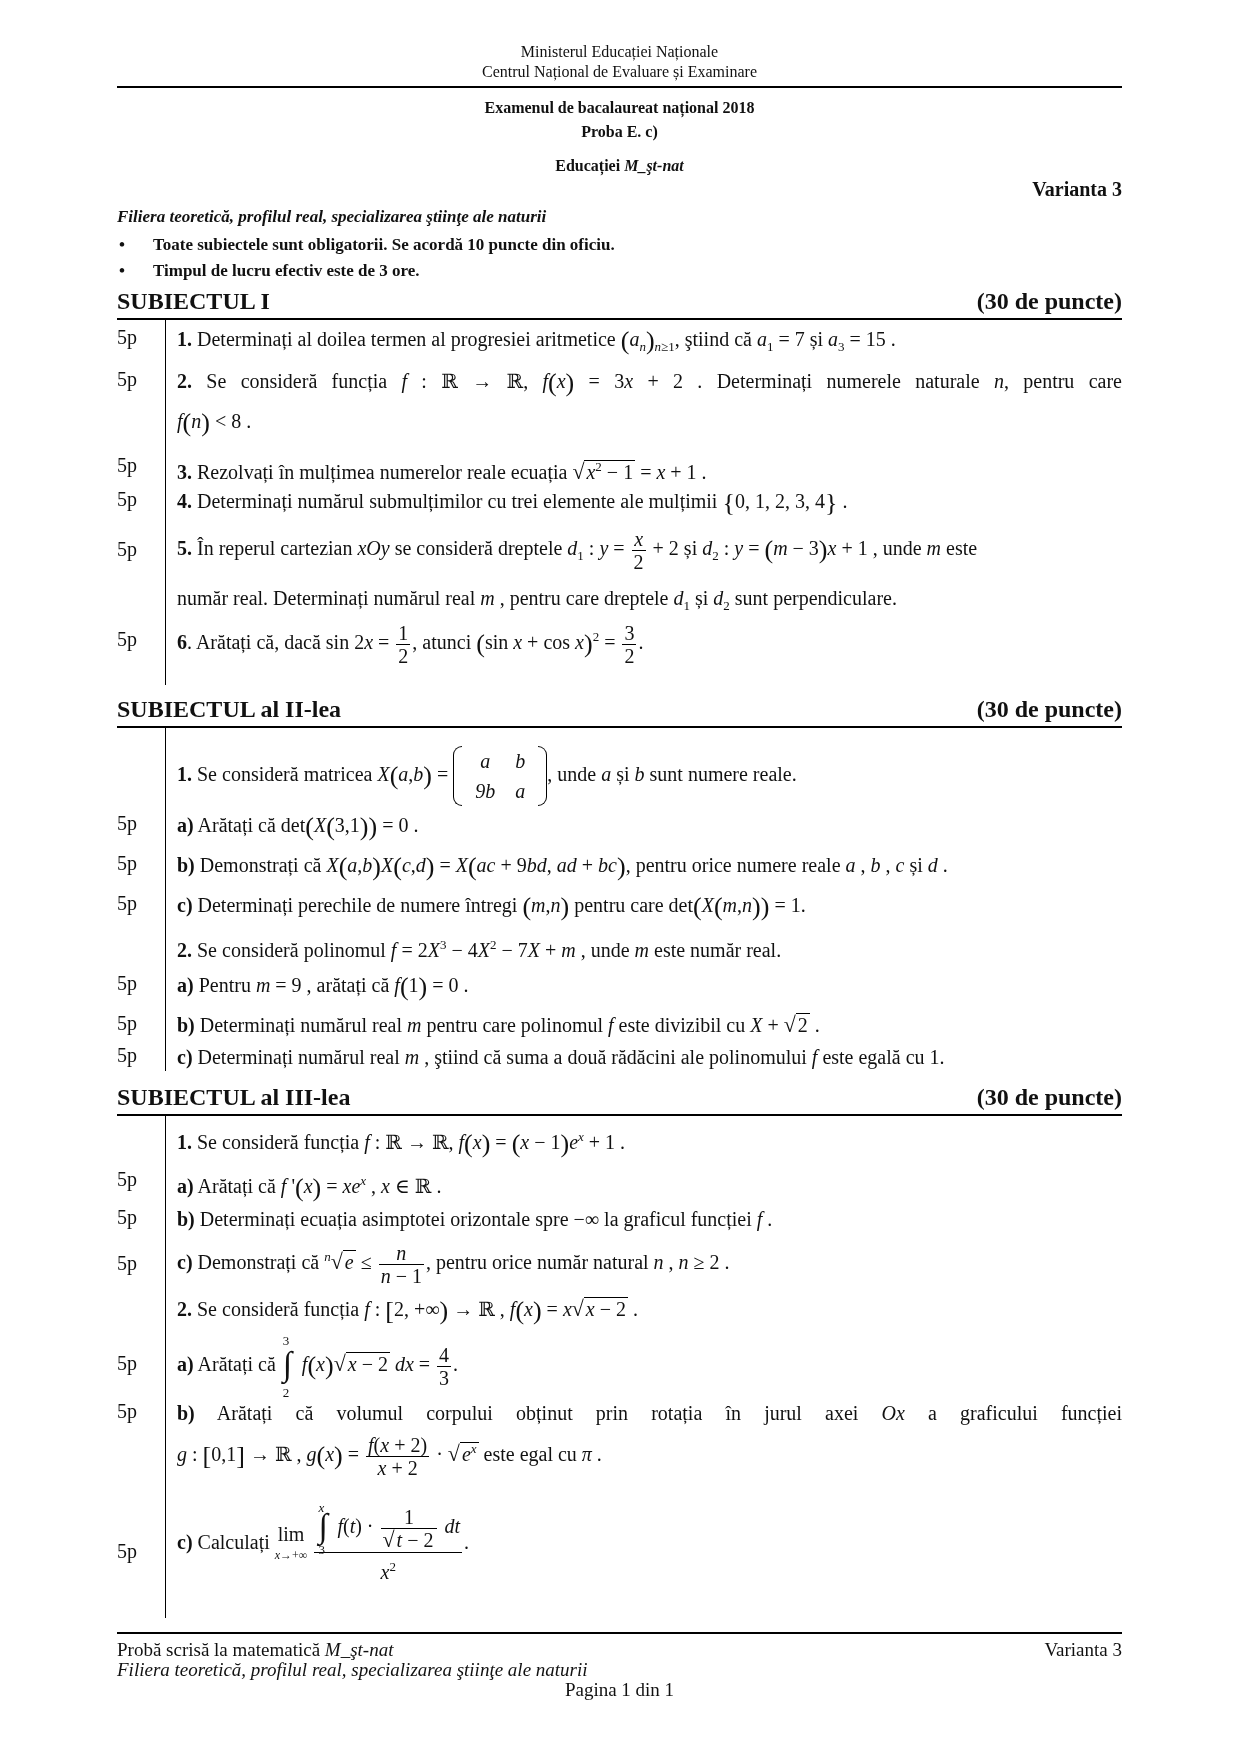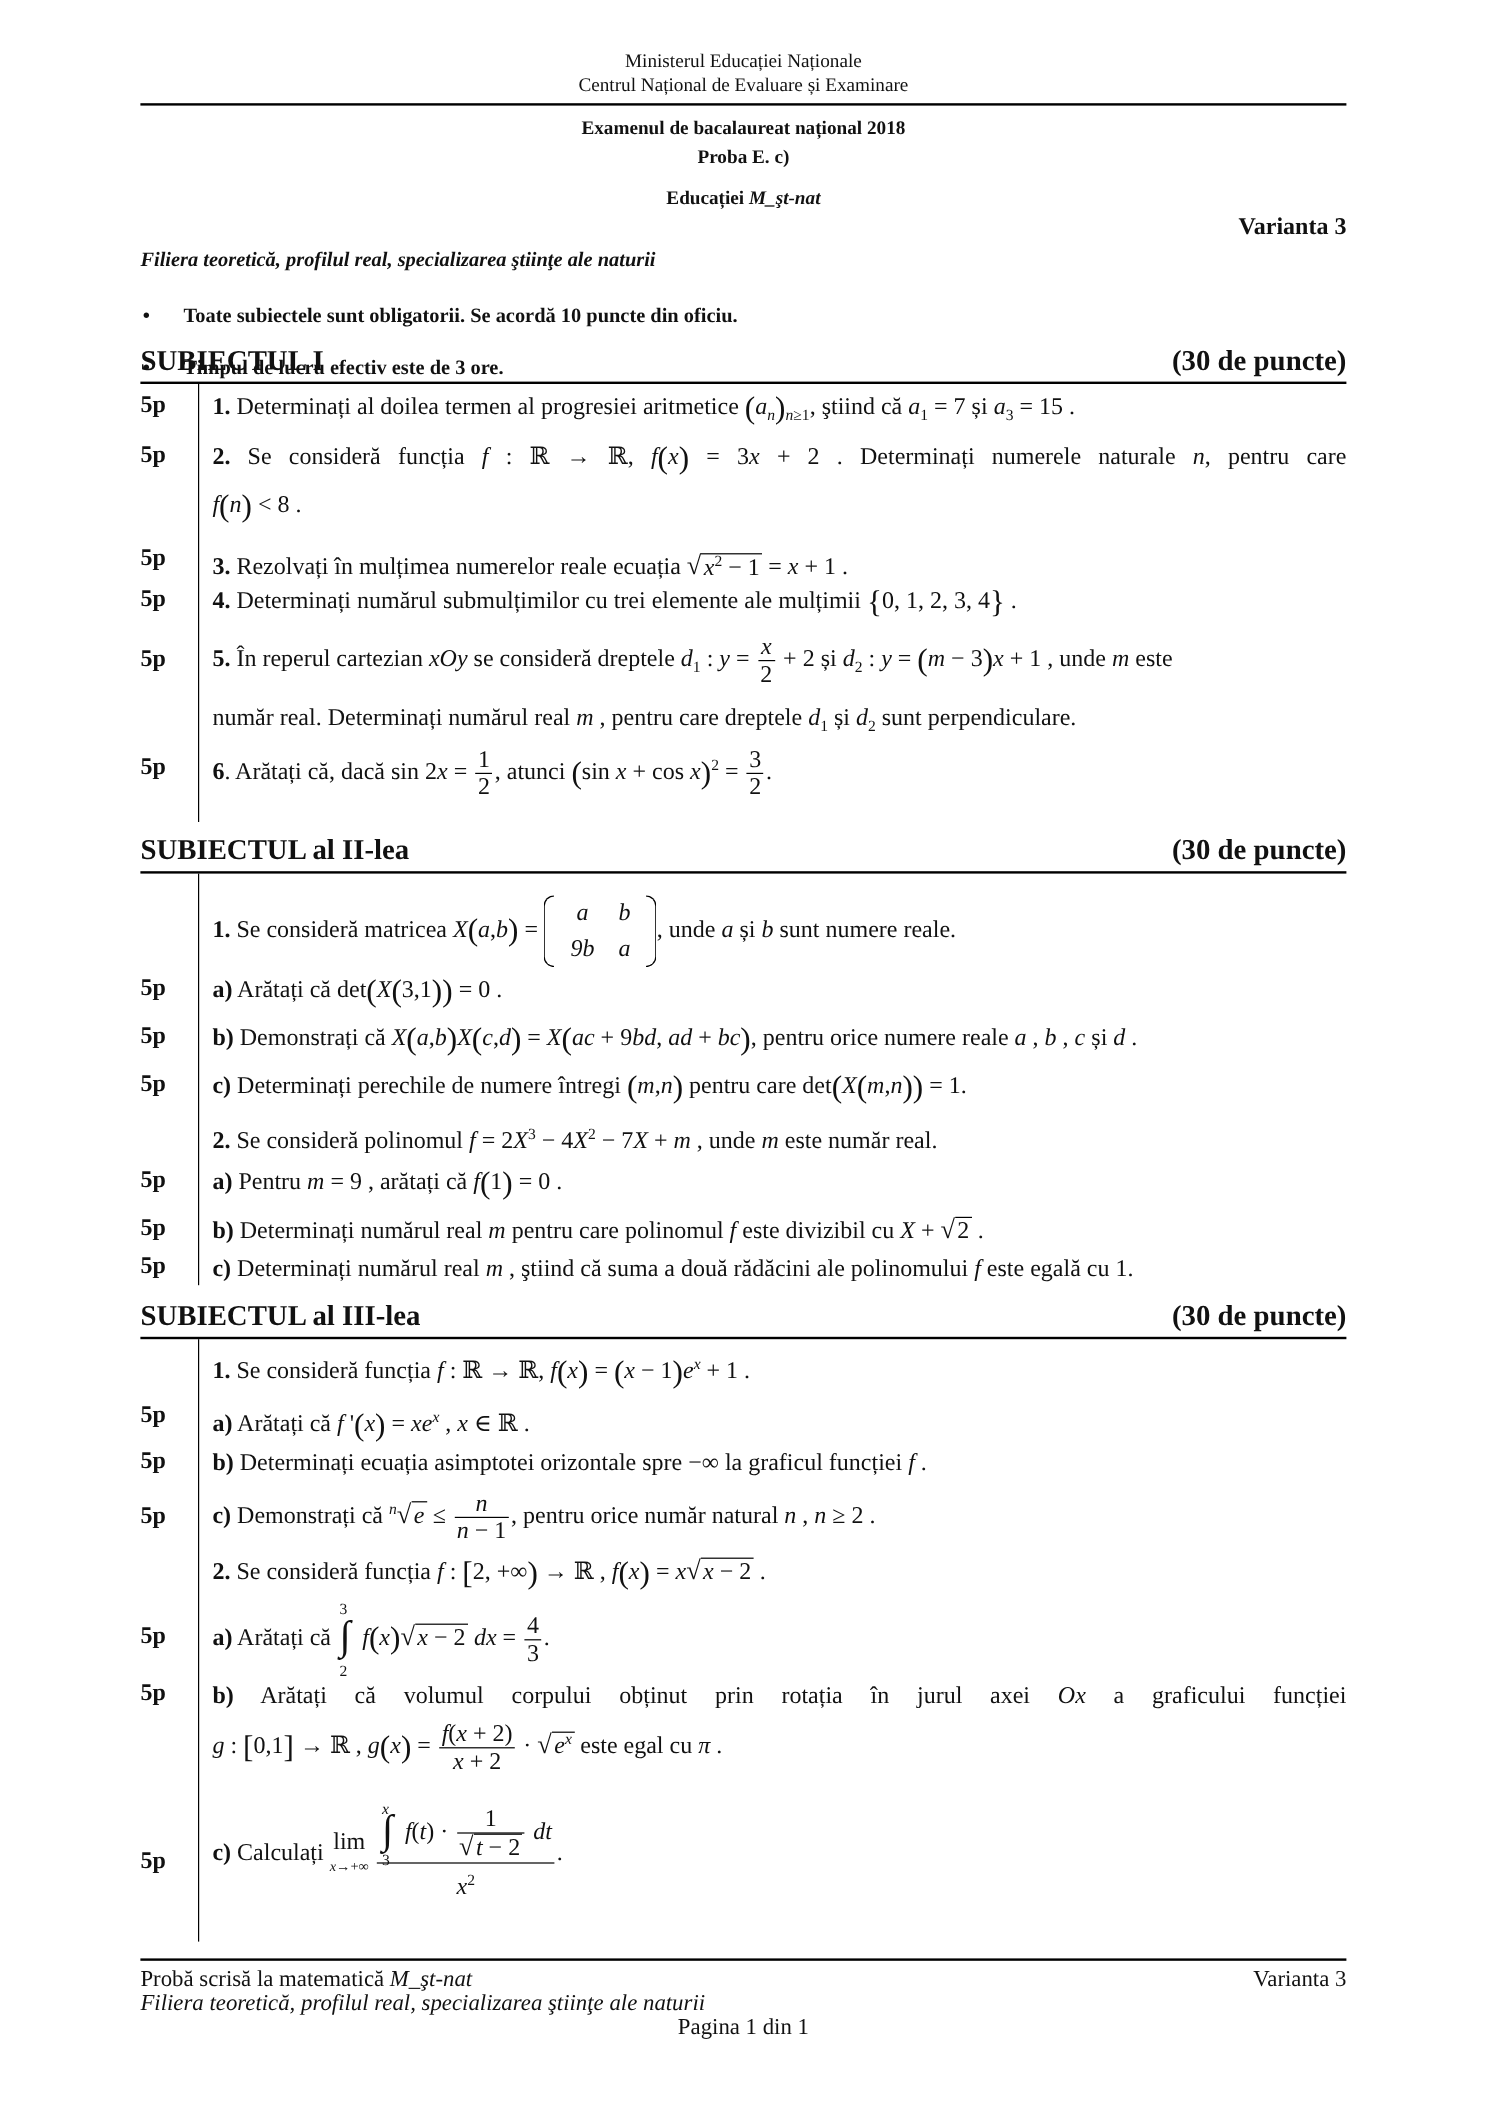--- a/index.html
+++ b/index.html
@@ -6,26 +6,26 @@
   body{width:1240px;height:1754px;position:relative;font-family:"Liberation Serif","DejaVu Serif",serif;color:#111;font-size:20px;}
   .page{position:absolute;left:117px;top:0;width:1005px;}
   .center{text-align:center;}
   .hdr-small{font-size:16px;line-height:20px;}
   .hdr-top{position:absolute;top:42px;left:0;width:100%;}
   .rule{position:absolute;left:0;width:100%;border-top:2px solid #000;height:0;}
   .title{position:absolute;left:0;width:100%;font-weight:bold;font-size:16px;line-height:28px;}
   .varianta{position:absolute;right:0;top:178px;font-weight:bold;font-size:20px;}
   .filiera{position:absolute;left:0;top:207px;font-style:italic;font-weight:bold;font-size:17px;}
   .bullets{position:absolute;left:0;top:232px;font-weight:bold;font-size:17px;line-height:26px;}
-  .bullets div{position:relative;padding-left:36px;margin-top:18px;}
+  .bullets div{position:relative;padding-left:36px;}
   .bullets div::before{content:"•";position:absolute;left:2px;}
   .subj{position:absolute;left:0;width:100%;font-weight:bold;font-size:24px;display:flex;justify-content:space-between;font-family:Liberation Serif, serif;}
   .vline{position:absolute;left:48px;width:0;border-left:1.5px solid #000;}
   .row{position:absolute;left:0;width:100%;}
-  .pts{position:absolute;left:0;width:40px;font-weight:bold;font-size:20px;text-align:left;}
+  .pts{position:absolute;left:0;width:40px;font-weight:normal;font-size:20px;text-align:left;}
   .txt{position:absolute;left:60px;right:0;font-size:20px;line-height:26px;white-space:nowrap;}
   .txt.just{white-space:normal;text-align:justify;text-align-last:justify;}
   b.n{font-weight:bold;}
   i{font-style:italic;}
   .frac{display:inline-block;vertical-align:middle;text-align:center;line-height:22px;margin:0 2px;}
   .frac > span{display:block;padding:0 2px;}
   .frac > span.num{border-bottom:1.5px solid #000;}
   .sqrt{display:inline-block;}
   .sqrt .rad{font-size:22px;}
   .sqrt .under{border-top:1.5px solid #000;padding:0 2px;}

